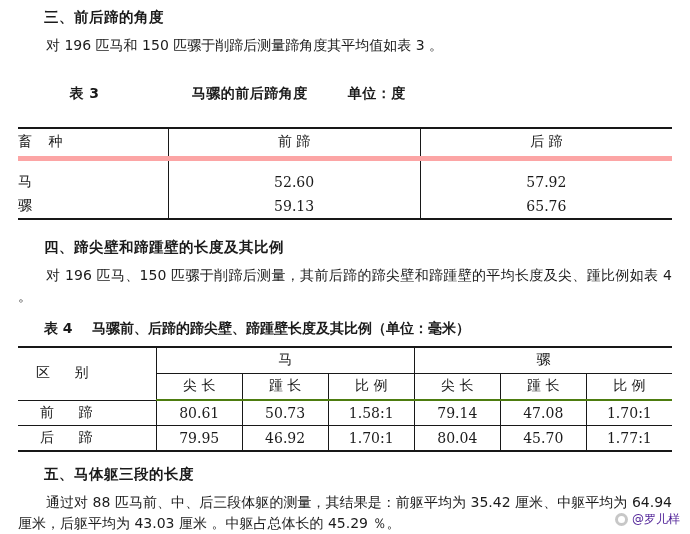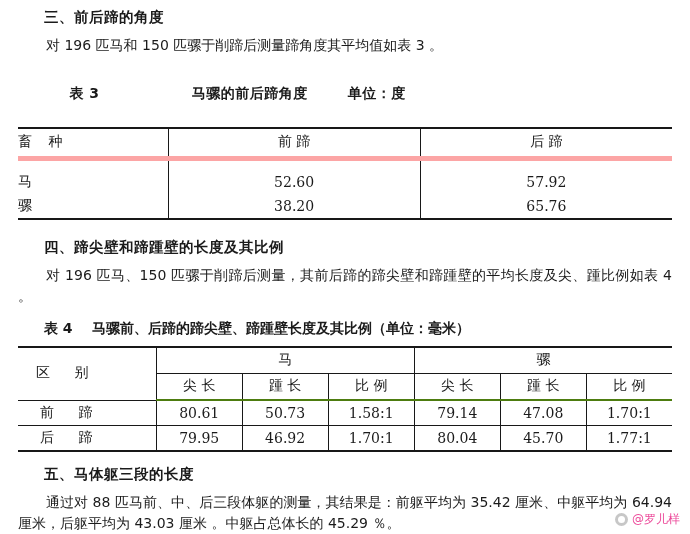--- a/index.html
+++ b/index.html
@@ -133,21 +133,21 @@
     padding-left: 18px !important;
     letter-spacing: 10px;
   }
 
   
   .watermark {
     position: absolute;
     right: 10px;
     bottom: 6px;
     font-size: 12px;
-    color: #ec4899;
+    color: #4c1d95;
     display: flex;
     align-items: center;
     gap: 4px;
   }
   .wm-icon {
     display: inline-block;
     width: 13px;
     height: 13px;
     border-radius: 50%;
     background: #c7c7c7;
@@ -197,21 +197,21 @@
           <td class="vline"></td>
           <td class="vline"></td>
         </tr>
       <tr class="drow">
         <td class="lbl">马</td>
         <td class="vline">52.60</td>
         <td class="vline">57.92</td>
       </tr>
       <tr class="drow">
         <td class="lbl">骡</td>
-        <td class="vline">38.20</td>
+        <td class="vline">59.13</td>
         <td class="vline">65.76</td>
       </tr>
     </tbody>
   </table>
 
   <div class="gap-lg"></div>
 
   <div class="sec-heading">四、蹄尖壁和蹄踵壁的长度及其比例</div>
   <div class="gap-sm"></div>
   <div class="body-par indent">对 196 匹马、150 匹骡于削蹄后测量，其前后蹄的蹄尖壁和蹄踵壁的平均长度及尖、踵比例如表 4 。</div>

